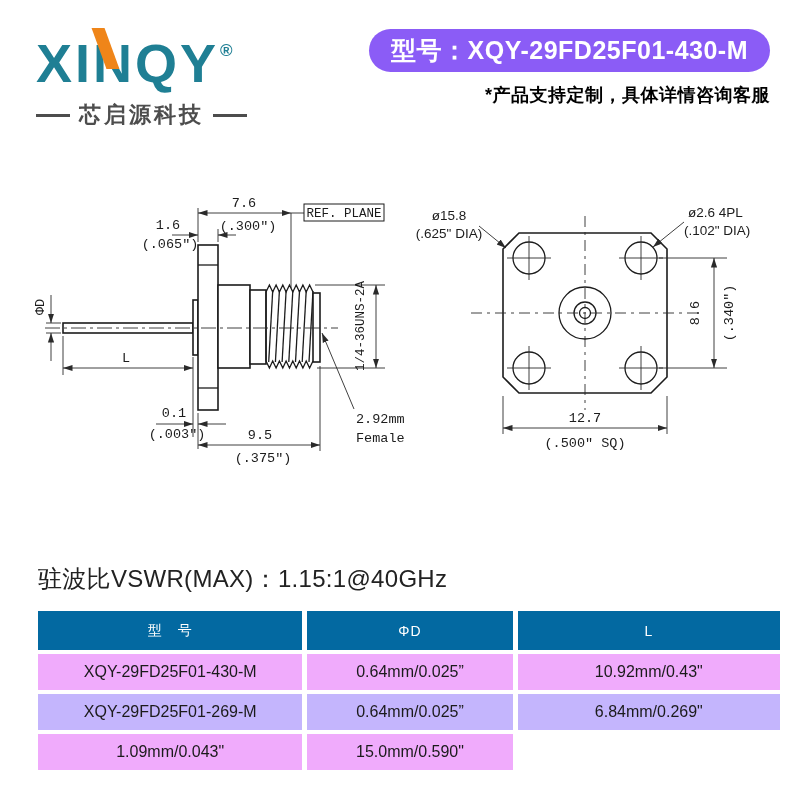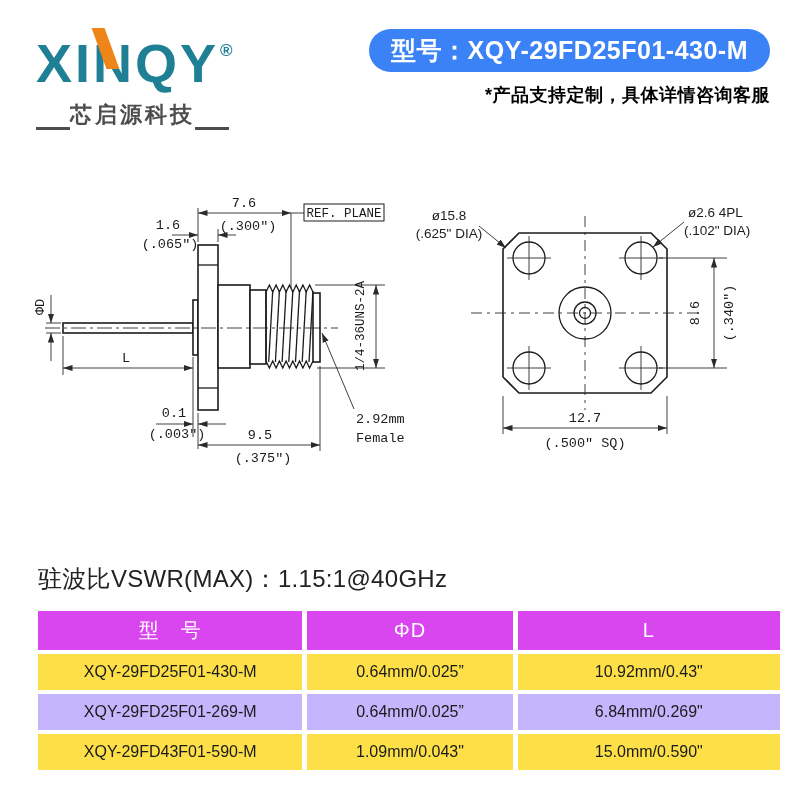--- a/index.html
+++ b/index.html
@@ -6,44 +6,44 @@
   body{
     width:800px;height:800px;position:relative;background:#ffffff;
     font-family:"Liberation Sans",sans-serif;overflow:hidden;
   }
   
   .logo{position:absolute;left:36px;top:22px;width:240px;}
   .logo-word{position:relative;font-weight:bold;font-size:54px;line-height:58px;
     color:#1f7f94;letter-spacing:3px;font-family:"Liberation Sans",sans-serif;}
   .logo-word .reg{font-size:17px;letter-spacing:0;vertical-align:26px;color:#1f7f94;margin-left:1px;}
   .n-accent{position:absolute;left:63px;top:6px;width:13px;height:41px;background:#ef8519;transform:skewX(20deg);}
-  .tagline{margin-top:8px;display:flex;align-items:flex-end;gap:0;color:#4d4d4d;font-weight:bold;font-size:22px;letter-spacing:3px;white-space:nowrap;}
+  .tagline{margin-top:8px;display:flex;align-items:center;gap:9px;color:#4d4d4d;font-weight:bold;font-size:22px;letter-spacing:3px;white-space:nowrap;}
   .tagline .rule{flex:0 0 34px;height:3px;background:#4d4d4d;}
   .badge-wrap{position:absolute;right:30px;top:29px;text-align:right;}
-  .badge{display:inline-block;background:#3b82f6;color:#ffffff;border-radius:24px;
+  .badge{display:inline-block;background:#8b5cf6;color:#ffffff;border-radius:24px;
     height:43px;line-height:43px;padding:0 22px;font-size:25px;font-weight:bold;letter-spacing:0.5px;white-space:nowrap;}
   .note{margin-top:11px;font-size:18px;font-weight:bold;color:#000000;letter-spacing:0.5px;}
   
   .drawing{position:absolute;left:20px;top:185px;width:770px;height:290px;text-align:center;}
   svg .body-line{fill:#ffffff;stroke:#1c1c1c;stroke-width:1.6;}
   svg .body-thin{fill:none;stroke:#1c1c1c;stroke-width:1.3;}
   svg .dim{stroke:#2a2a2a;stroke-width:0.9;fill:none;}
   svg .cl{stroke:#2a2a2a;stroke-width:0.9;fill:none;stroke-dasharray:15 4 3 4;}
   svg .dash{stroke:#2a2a2a;stroke-width:0.9;fill:none;stroke-dasharray:11 5 3 5;}
   svg text{fill:#1c1c1c;}
   .cadtxt{font-family:"Liberation Mono",monospace;font-size:13.5px;}
   .cadsm{font-family:"Liberation Mono",monospace;font-size:12.5px;}
   .sanstxt{font-family:"Liberation Sans",sans-serif;font-size:13.5px;}
   
   .vswr{position:absolute;left:38px;top:563px;font-size:24px;color:#222222;letter-spacing:0.3px;}
   .spec-table{position:absolute;left:38px;top:611px;width:742px;display:grid;
     grid-template-columns:268fr 208fr 266fr;column-gap:5px;row-gap:4px;background:#ffffff;}
-  .spec-table .th{background:#d946ef;color:#ffffff;font-size:20px;height:39px;
+  .spec-table .th{background:#0369a1;color:#ffffff;font-size:14px;height:39px;
     display:flex;align-items:center;justify-content:center;letter-spacing:1px;}
-  .spec-table .td{background:#fde047;color:#1b1b1b;font-size:16px;height:36px;
+  .spec-table .td{background:#f0abfc;color:#1b1b1b;font-size:16px;height:36px;
     display:flex;align-items:center;justify-content:center;}
   .spec-table .td.alt{background:#c4b5fd;}
 </style>
 </head>
 <body>
 
 <div class="logo">
   <div class="logo-word">
     <span>XINQY</span><span class="reg">®</span>
     <span class="n-accent"></span>
@@ -198,16 +198,15 @@
   <div class="th">L</div>
 
   <div class="td">XQY-29FD25F01-430-M</div>
   <div class="td">0.64mm/0.025”</div>
   <div class="td">10.92mm/0.43"</div>
 
   <div class="td alt">XQY-29FD25F01-269-M</div>
   <div class="td alt">0.64mm/0.025”</div>
   <div class="td alt">6.84mm/0.269"</div>
 
-  <div class="td">XQY-29FD43F01-590-M</div>
   <div class="td">1.09mm/0.043"</div>
   <div class="td">15.0mm/0.590"</div>
 </div>
 
 </body></html>

